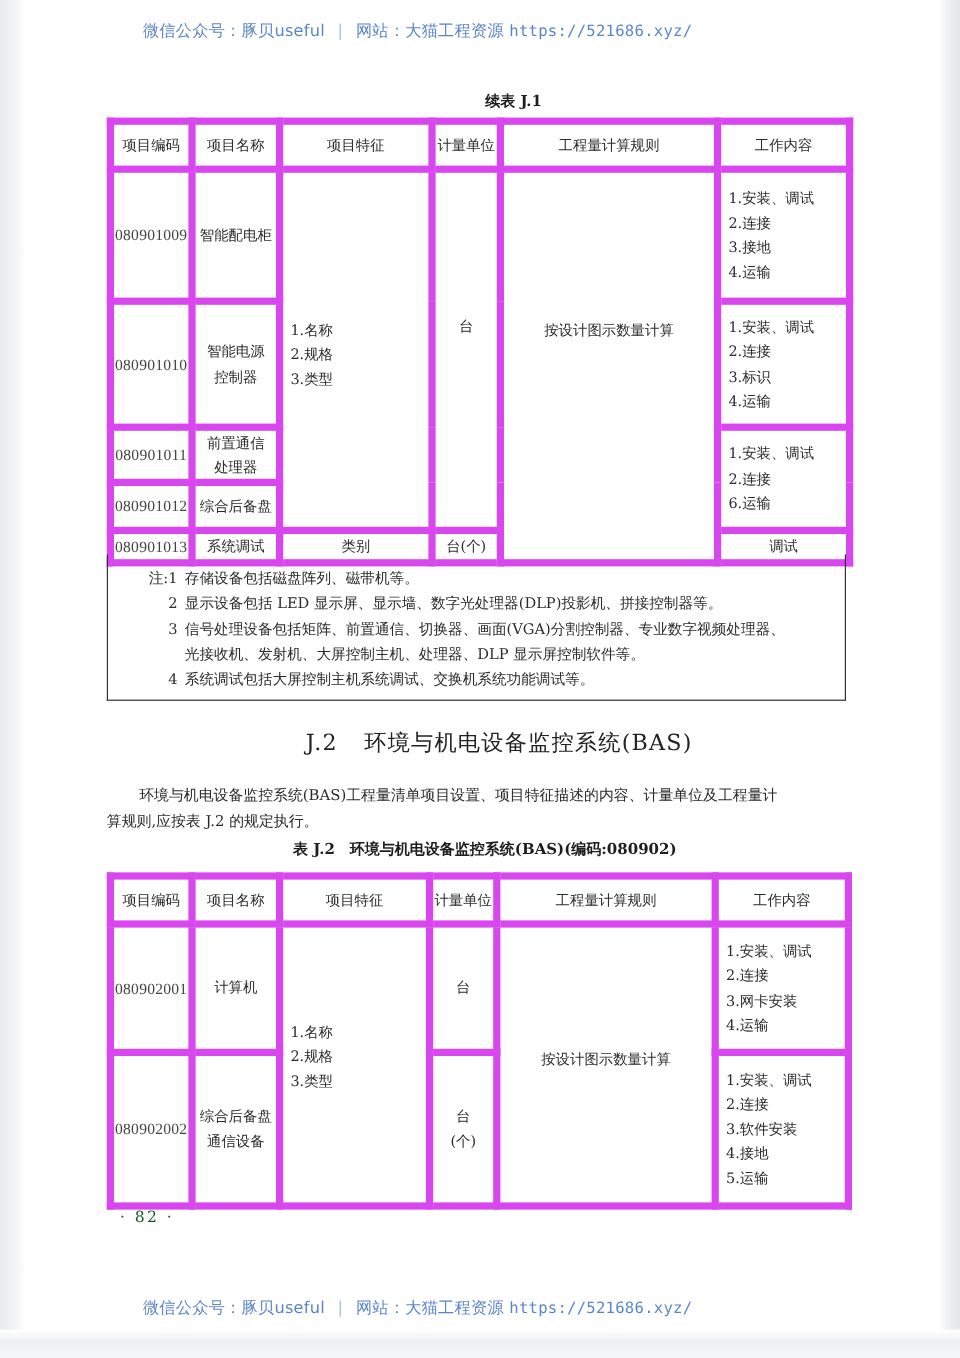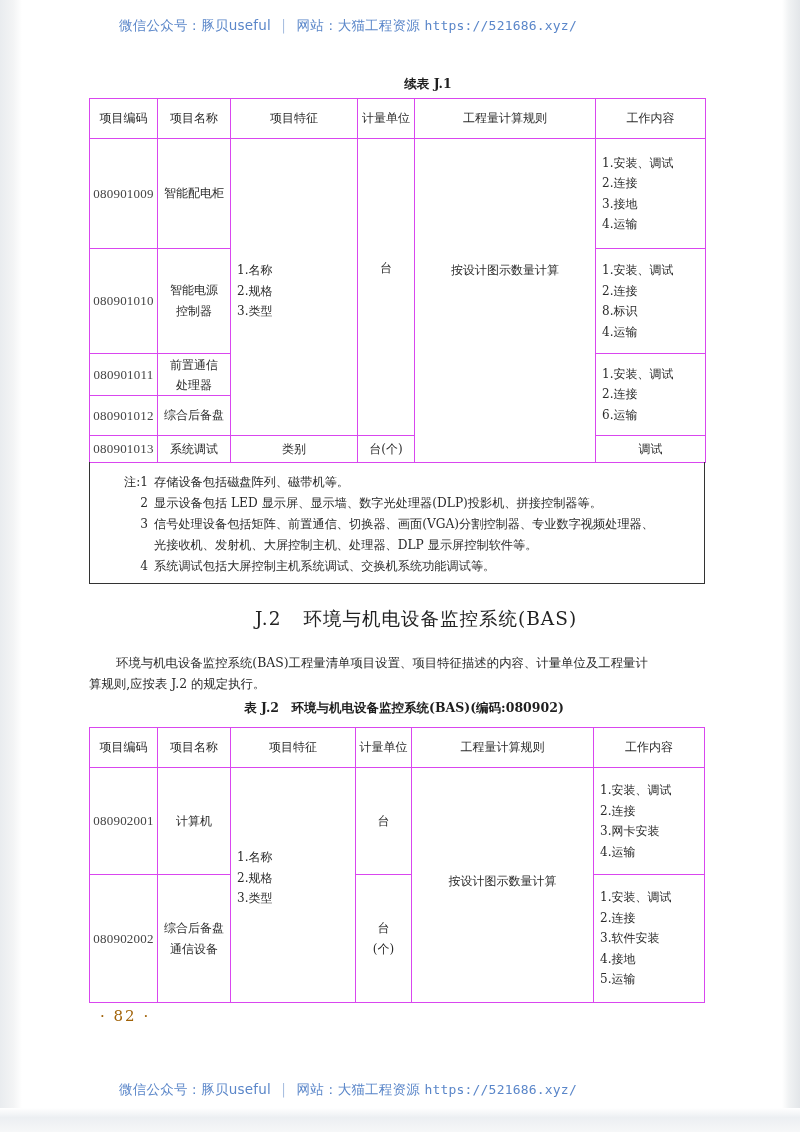--- a/index.html
+++ b/index.html
@@ -17,35 +17,35 @@
     background:linear-gradient(180deg,#ffffff 0,#eceff2 40%,#f6f7f8 100%); }
   .watermark { position:absolute; left:0; width:696px; text-align:center;
     font-size:13.5px; color:#5a86c9; letter-spacing:0.2px;
     font-family:"DejaVu Sans", "Liberation Sans", sans-serif; }
   .watermark .sep { color:#a9bfe0; margin:0 6px; }
   .watermark .url { font-family:"DejaVu Sans Mono", "Liberation Mono", monospace; font-size:13px; }
   .caption { position:absolute; left:0; width:800px; text-align:center;
     font-weight:bold; font-size:12.5px; color:#1e1e1e; }
   table.spec { position:absolute; border-collapse:collapse; table-layout:fixed;
     font-size:12px; color:#2b2b2b; }
-  table.spec td, table.spec th { border:1px solid #d946ef; padding:0; vertical-align:middle; text-align:center; font-weight:normal; }
+  table.spec td, table.spec th { border:6px solid #d946ef; padding:0; vertical-align:middle; text-align:center; font-weight:normal; }
   table.spec { border:1.6px solid #333; }
   .code { font-family:Liberation Serif, serif; font-size:13px; color:#444; letter-spacing:0.2px; }
   .list { text-align:left !important; padding-left:6px !important; line-height:20.5px; }
   .list div { white-space:nowrap; }
   .notes { position:absolute; left:89px; top:462px; width:616px; height:122px;
     border:1.6px solid #333; border-top:none; box-sizing:border-box;
     font-size:12.2px; color:#2b2b2b; line-height:21px; }
   .note-row { position:absolute; left:0; white-space:nowrap; }
   .note-num { position:absolute; text-align:right; width:58px; }
   .note-text { position:absolute; left:64px; }
   .section-title { position:absolute; left:0; width:800px; text-align:center; font-size:18.5px; color:#222; letter-spacing:1px; }
   .section-title .num { margin-right:22px; }
   .para { position:absolute; left:89px; width:620px; font-size:12.4px; color:#2a2a2a; line-height:21px; }
-  .page-number { position:absolute; left:100px; top:1007px; font-size:15px; color:#a16207; letter-spacing:2px; }
+  .page-number { position:absolute; left:100px; top:1007px; font-size:13px; color:#14532d; letter-spacing:2px; }
 </style>
 </head>
 <body>
 
 <div class="page-edge-left"></div>
 <div class="page-edge-right"></div>
 
 <div class="watermark" style="top:17px;">
   <span>微信公众号：豚贝useful</span>
   <span class="sep">|</span>
@@ -94,21 +94,21 @@
   </tr>
   <tr style="height:105px;">
     <td class="code">080901010</td>
     <td style="line-height:21px;">
       <div>智能电源</div>
       <div>控制器</div>
     </td>
     <td class="list">
       <div>1.安装、调试</div>
       <div>2.连接</div>
-      <div>8.标识</div>
+      <div>3.标识</div>
       <div>4.运输</div>
     </td>
   </tr>
   <tr style="height:42px;">
     <td class="code">080901011</td>
     <td style="line-height:20px;">
       <div>前置通信</div>
       <div>处理器</div>
     </td>
     <td rowspan="2" class="list">

